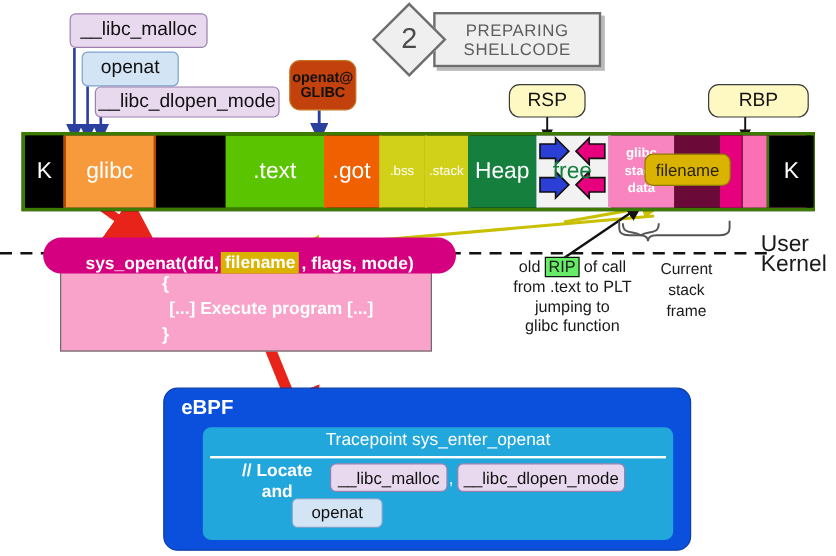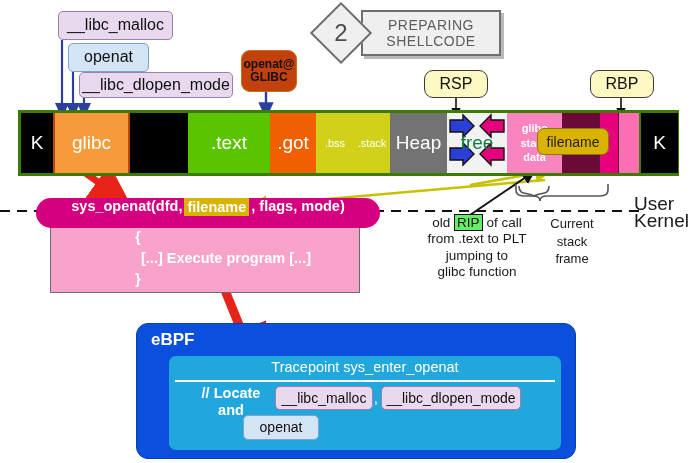--- a/index.html
+++ b/index.html
@@ -36,21 +36,21 @@
   .seg-small{font-size:11px;}
 
   
   #sysbody{
     left:50px;top:225px;width:310px;height:68px;
     background:#f9a3cb;border:1px solid #6b6b6b;
   }
   #syspill{
     left:36px;top:198px;width:344px;height:30px;
     background:#d4007f;border-radius:15px;
-    display:flex;align-items:flex-start;justify-content:center;
+    display:flex;align-items:flex-end;justify-content:center;
     color:#fff;font-size:14.5px;font-weight:bold;
   }
   .fn-hl{background:#d9b300;color:#fff;padding:1px 3px;}
 
   
   #ebpf{
     left:136px;top:323px;width:440px;height:136px;
     background:#0b4fdd;border-radius:12px;border:1px solid #0a3ea8;
   }
   #ebpf-label{left:14px;top:6px;color:#fff;font-size:17px;font-weight:bold;}
@@ -142,21 +142,21 @@
 
   <div class="abs callout cal-purple" style="left:79px;top:72px;width:154px;height:26px;font-size:16px;">__libc_dlopen_mode</div>
 
   <div class="abs callout cal-orange" style="left:241px;top:50px;width:56px;height:42px;font-size:12px;flex-direction:column;">
     <span>openat@</span>
     <span>GLIBC</span>
   </div>
 
   <div class="abs callout cal-pink" style="left:424px;top:70px;width:64px;height:28px;font-size:16px;">RSP</div>
 
-  <div class="abs callout cal-pink" style="left:590px;top:70px;width:64px;height:28px;font-size:16px;">RBP</div>
+  <div class="abs callout cal-pink" style="left:590px;top:70px;width:84px;height:28px;font-size:16px;">RBP</div>
 
   <div class="abs" id="membar">
     <div class="seg" style="left:0px;width:32px;background:#000;">
         <span>K</span>
       </div>
 
     <div class="seg" style="left:32px;width:73px;background:#f79a3c;border-left:2px solid #b34a00;border-right:2px solid #b34a00;">
         <span>glibc</span>
       </div>
 
@@ -170,21 +170,21 @@
       </div>
 
     <div class="seg seg-small" style="left:295px;width:38px;background:#d1d11a;border-right:2px solid #8f8f00;">
         <span>.bss</span>
       </div>
 
     <div class="seg seg-small" style="left:333px;width:36px;background:#d1d11a;border-right:2px solid #2b3f9e;">
         <span>.stack</span>
       </div>
 
-    <div class="seg" style="left:369px;width:57px;background:#737373;border-right:2px solid #0369a1;">
+    <div class="seg" style="left:369px;width:57px;background:#15803d;border-right:2px solid #0369a1;">
         <span>Heap</span>
       </div>
 
     <div class="seg" style="left:426px;width:60px;background:#f2f2f2;border-right:2px solid #999;color:#15803d;">
       <svg width="60" height="60" style="position:absolute;left:0;top:0;">
         <path d="M3,7 L16,7 L16,2 L27,13 L16,24 L16,19 L3,19 Z" fill="#2b3fd6" stroke="#111" stroke-width="1.4"></path>
         <path d="M3,35 L16,35 L16,30 L27,41 L16,52 L16,47 L3,47 Z" fill="#2b3fd6" stroke="#111" stroke-width="1.4"></path>
         <path d="M57,7 L44,7 L44,2 L33,13 L44,24 L44,19 L57,19 Z" fill="#e6007e" stroke="#111" stroke-width="1.4"></path>
         <path d="M57,35 L44,35 L44,30 L33,41 L44,52 L44,47 L57,47 Z" fill="#e6007e" stroke="#111" stroke-width="1.4"></path>
       </svg>

